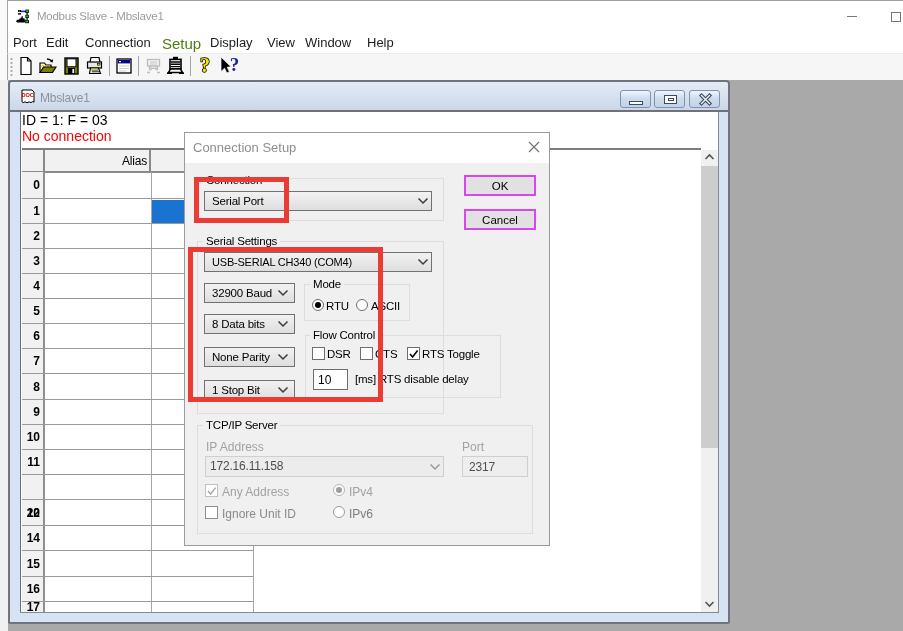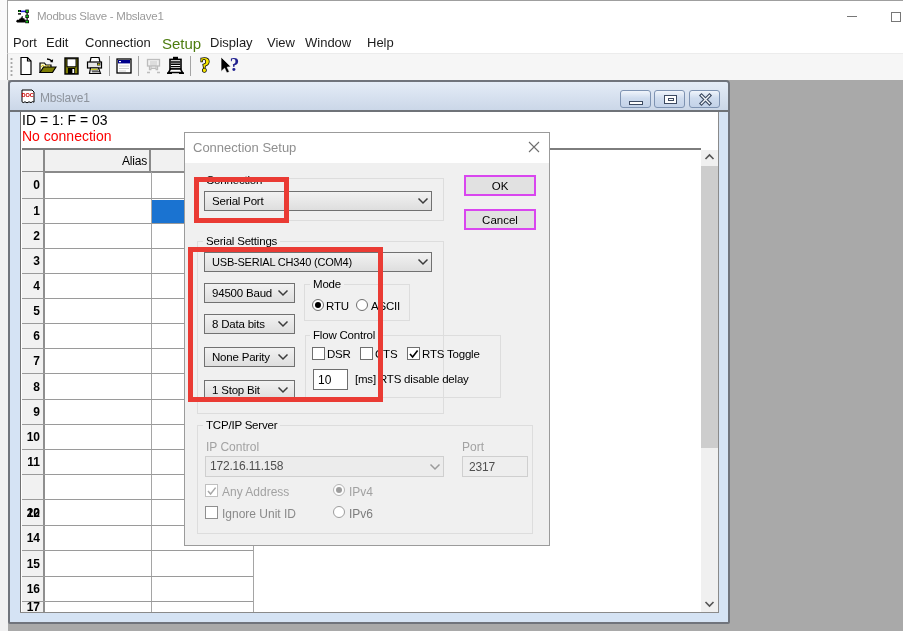--- a/index.html
+++ b/index.html
@@ -201,21 +201,21 @@
     <path d="M1.5 2.5 L6 7 L10.5 2.5" fill="none" stroke="#3b3b3b" stroke-width="1.5"></path>
   </svg>
 <div class="ab btn" style="left:464px;top:175px;width:72px;height:21px;line-height:19px">OK</div>
 <div class="ab btn" style="left:464px;top:209px;width:72px;height:21px;line-height:19px">Cancel</div>
 <div class="ab gbox" style="left:197px;top:241px;width:247px;height:173px"></div>
 <div class="ab glab" style="left:203px;top:235px">Serial Settings</div>
 <div class="ab combo" style="left:204px;top:252px;width:228px;height:20px;font-size:11px">USB-SERIAL CH340 (COM4)</div>
 <svg class="ab" style="left:417px;top:257px" width="12" height="10">
     <path d="M1.5 2.5 L6 7 L10.5 2.5" fill="none" stroke="#3b3b3b" stroke-width="1.5"></path>
   </svg>
-<div class="ab combo" style="left:204px;top:283px;width:91px;height:20px">94500 Baud</div>
+<div class="ab combo" style="left:204px;top:283px;width:91px;height:20px">32900 Baud</div>
 <svg class="ab" style="left:277px;top:288px" width="12" height="10">
     <path d="M1.5 2.5 L6 7 L10.5 2.5" fill="none" stroke="#3b3b3b" stroke-width="1.5"></path>
   </svg>
 <div class="ab combo" style="left:204px;top:314px;width:91px;height:20px">8 Data bits</div>
 <svg class="ab" style="left:277px;top:319px" width="12" height="10">
     <path d="M1.5 2.5 L6 7 L10.5 2.5" fill="none" stroke="#3b3b3b" stroke-width="1.5"></path>
   </svg>
 <div class="ab combo" style="left:204px;top:347px;width:91px;height:20px">None Parity</div>
 <svg class="ab" style="left:277px;top:352px" width="12" height="10">
     <path d="M1.5 2.5 L6 7 L10.5 2.5" fill="none" stroke="#3b3b3b" stroke-width="1.5"></path>
@@ -239,21 +239,21 @@
 <div class="ab t12" style="left:375px;top:348px">CTS</div>
 <div class="ab cb" style="left:407px;top:347px"></div>
 <svg class="ab" style="left:408px;top:348px" width="12" height="12">
     <path d="M2 6 L4.6 9 L9.6 2.6" fill="none" stroke="#000" stroke-width="1.6"></path>
   </svg>
 <div class="ab t12" style="left:422px;top:348px">RTS Toggle</div>
 <div class="ab" style="left:313px;top:369px;width:35px;height:21px;background:#fff;border:1px solid #6e6e6e;font-size:12px;color:#000;padding:3px 0 0 4px">10</div>
 <div class="ab t12" style="left:355px;top:373px">[ms] RTS disable delay</div>
 <div class="ab gbox" style="left:197px;top:425px;width:336px;height:109px"></div>
 <div class="ab glab" style="left:203px;top:419px">TCP/IP Server</div>
-<div class="ab gl" style="left:206px;top:440px;font-size:12px">IP Control</div>
+<div class="ab gl" style="left:206px;top:440px;font-size:12px">IP Address</div>
 <div class="ab dcombo" style="left:205px;top:456px;width:239px;height:21px">172.16.11.158</div>
 <svg class="ab" style="left:429px;top:462px" width="12" height="10">
     <path d="M1.5 2.5 L6 7 L10.5 2.5" fill="none" stroke="#9a9a9a" stroke-width="1.5"></path>
   </svg>
 <div class="ab gl" style="left:462px;top:440px;font-size:12px">Port</div>
 <div class="ab" style="left:462px;top:456px;width:66px;height:21px;background:#eeeeee;border:1px solid #cfcfcf;font-size:12px;letter-spacing:-0.2px;color:#4f4f4f;padding:3px 0 0 6px">2317</div>
 <div class="ab cbd" style="left:205px;top:484px"></div>
 <svg class="ab" style="left:206px;top:485px" width="12" height="12">
     <path d="M2 6 L4.6 9 L9.6 2.6" fill="none" stroke="#a8a8a8" stroke-width="1.5"></path>
   </svg>

